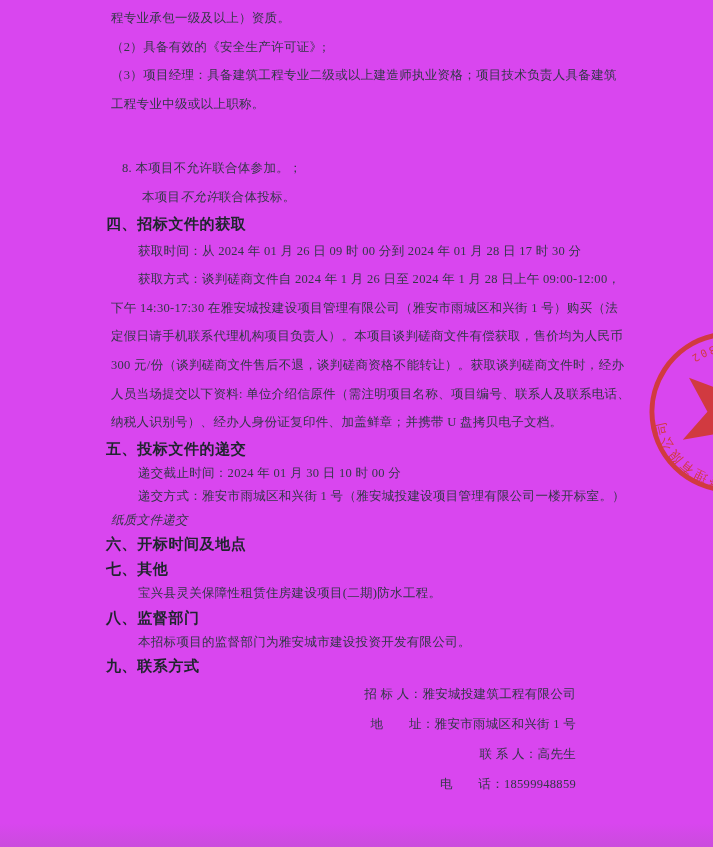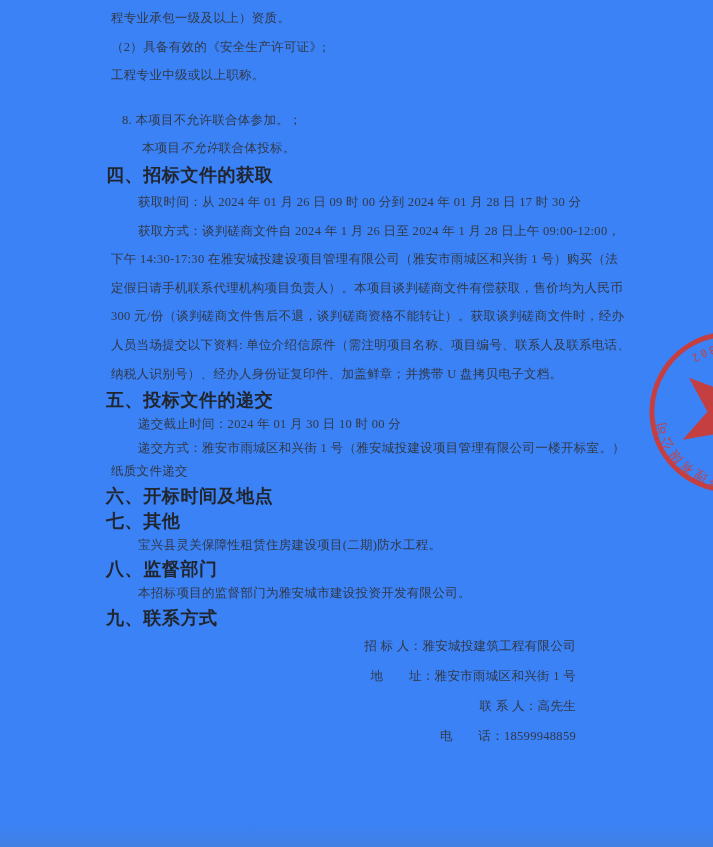--- a/index.html
+++ b/index.html
@@ -4,49 +4,49 @@
 <style>
   html,body{margin:0;padding:0;}
   body{
     width:713px;height:847px;
     background:#e9e9e9;
     font-family:"Liberation Serif","DejaVu Serif",serif;
   }
   .page{
     position:relative;
     width:713px;height:847px;
-    background:#3b82f6;
+    background:#d946ef;
     overflow:hidden;
   }
   .content{
     position:absolute;
     left:106px;top:4px;
     width:470px;
     color:#323846;
   }
   .line{
     font-size:12.5px;
     line-height:28.6px;
     letter-spacing:0.3px;
     white-space:nowrap;
   }
   .line.body{margin-left:5px;}
   .line.indent{margin-left:5px;text-indent:27px;}
-  .line.item8{margin-left:16px;margin-top:16px;}
+  .line.item8{margin-left:16px;margin-top:36px;}
   .line.indent2{margin-left:36px;}
   .line.heading{
     margin-left:0;
     font-weight:bold;
-    font-size:18px;
+    font-size:15px;
     color:#20252e;
     line-height:25px;
     letter-spacing:0.6px;
   }
   .line.tindent{margin-left:5px;text-indent:27px;line-height:23.5px;}
-  .line.tbody{margin-left:5px;line-height:23.5px;}
+  .line.tbody{margin-left:5px;line-height:23.5px;font-style:italic;}
   .line.contact{margin-left:22px;line-height:30px;text-align:right;}
   .line em{font-style:italic;font-weight:normal;margin-top:16px;}
   .seal{
     position:absolute;
     left:645px;top:320px;
     width:190px;height:190px;
     opacity:0.93;
   }
   .scan-shadow{
     position:absolute;
@@ -56,20 +56,21 @@
   }
 </style>
 </head>
 <body>
 
 <div class="page">
 
   <div class="content" id="doc-content">
       <div class="line body">程专业承包一级及以上）资质。</div>
       <div class="line body">（2）具备有效的《安全生产许可证》;</div>
+      <div class="line body">（3）项目经理：具备建筑工程专业二级或以上建造师执业资格；项目技术负责人具备建筑</div>
       <div class="line body">工程专业中级或以上职称。</div>
       <div class="line item8">8. 本项目不允许联合体参加。；</div>
       <div class="line indent2"><span>本项目</span><em>不允许</em><span>联合体投标。</span></div>
       <div class="line heading">四、招标文件的获取</div>
       <div class="line indent">获取时间：从 2024 年 01 月 26 日  09 时 00 分到 2024 年 01 月 28 日  17 时 30 分</div>
       <div class="line indent">获取方式：谈判磋商文件自 2024 年 1 月 26 日至 2024 年 1 月 28 日上午 09:00-12:00，</div>
       <div class="line body">下午 14:30-17:30 在雅安城投建设项目管理有限公司（雅安市雨城区和兴街 1 号）购买（法</div>
       <div class="line body">定假日请手机联系代理机构项目负责人）。本项目谈判磋商文件有偿获取，售价均为人民币</div>
       <div class="line body">300 元/份（谈判磋商文件售后不退，谈判磋商资格不能转让）。获取谈判磋商文件时，经办</div>
       <div class="line body">人员当场提交以下资料: 单位介绍信原件（需注明项目名称、项目编号、联系人及联系电话、</div>

